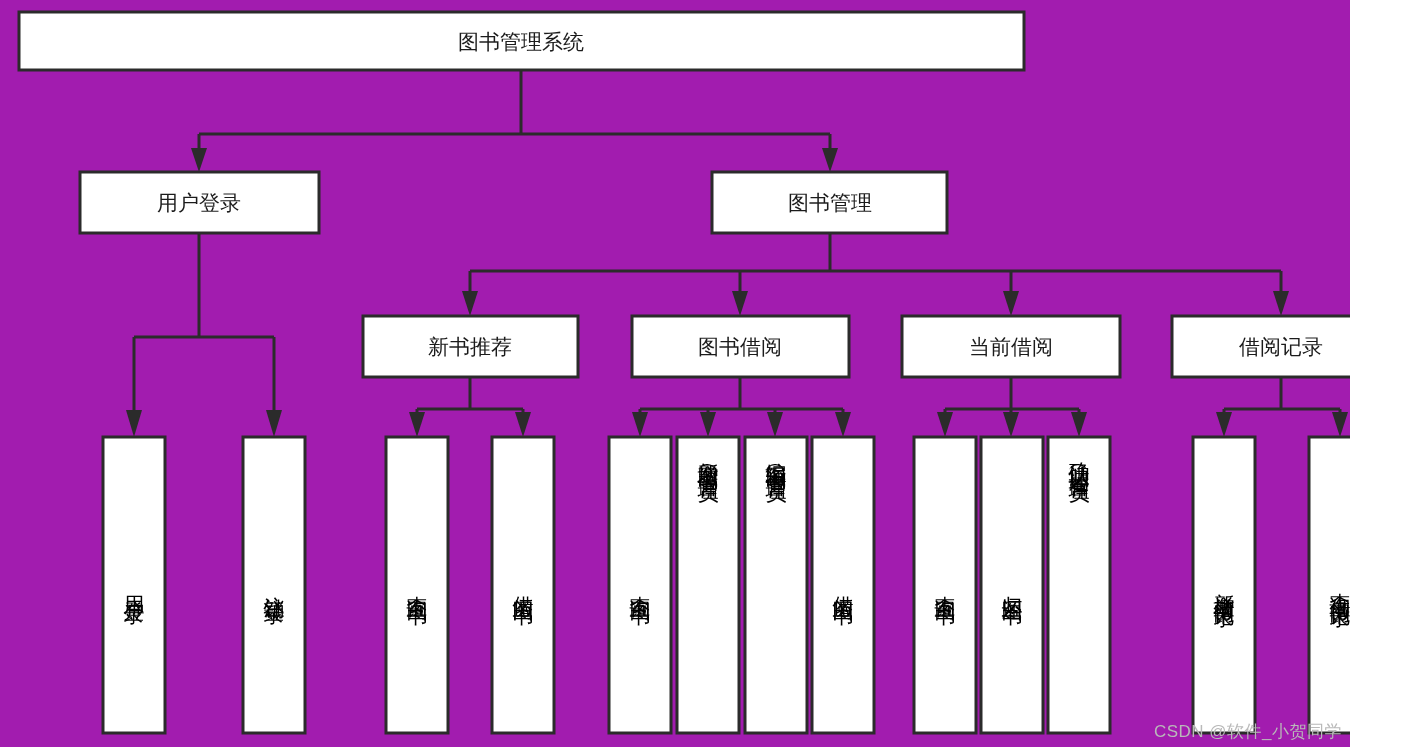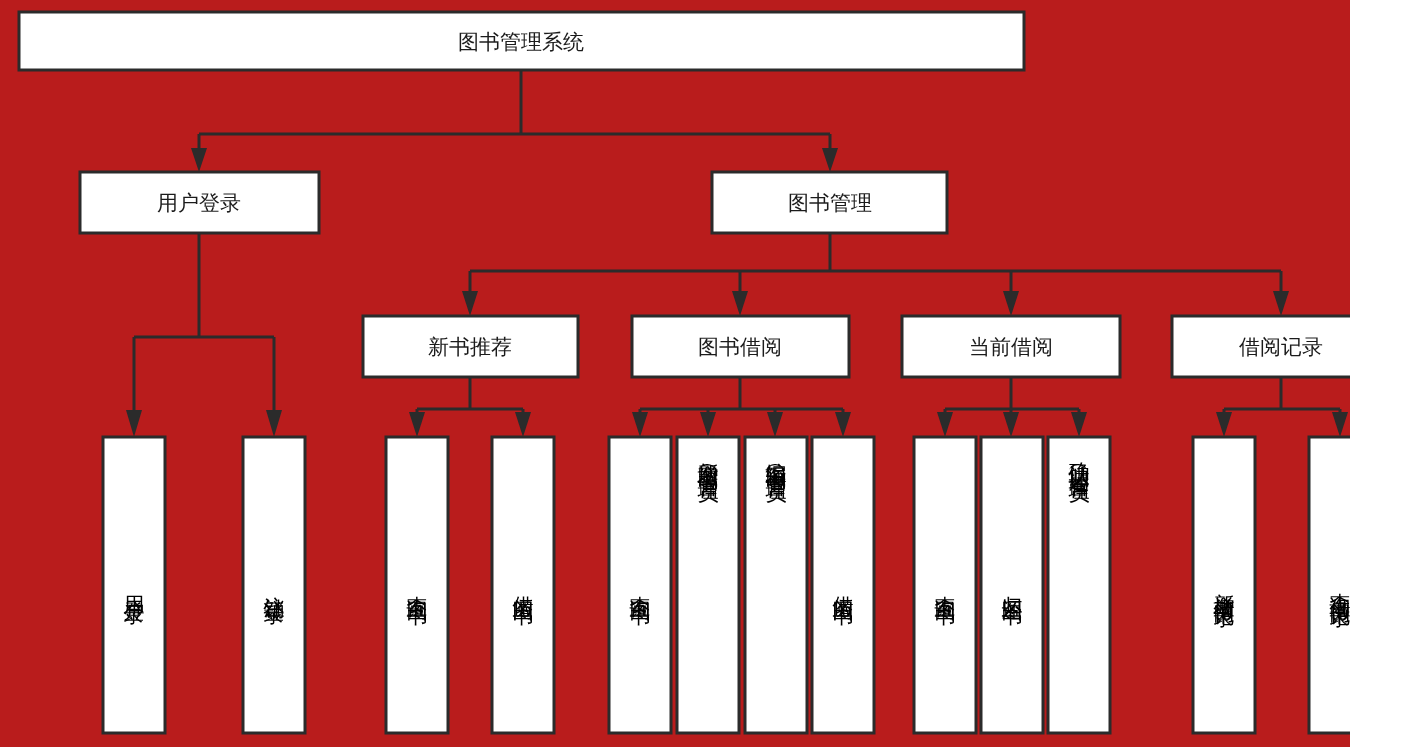--- a/index.html
+++ b/index.html
@@ -7,21 +7,21 @@
     padding: 0;
     background: #ffffff;
   }
   body {
     font-family: "Liberation Sans", "DejaVu Sans", sans-serif;
   }
   #diagram-root {
     position: relative;
     width: 1350px;
     height: 747px;
-    background: #b91c1c;
+    background: #a21caf;
     overflow: hidden;
   }
   svg#tree-svg {
     position: absolute;
     left: 0;
     top: 0;
     width: 1405px;
     height: 747px;
     display: block;
   }
@@ -284,13 +284,14 @@
       <rect class="node-rect" x="1309" y="437" width="62" height="296"></rect>
       <foreignObject x="1309" y="437" width="62" height="296">
         <div xmlns="http://www.w3.org/1999/xhtml" style="width:62px;height:296px;display:flex;align-items:center;justify-content:center;">
           <span class="node-label-v">查询借阅记录</span>
         </div>
       </foreignObject>
     </g>
 
   </svg>
 
+  <div class="watermark">CSDN @软件_小贺同学</div>
 </div>
 
 </body></html>

